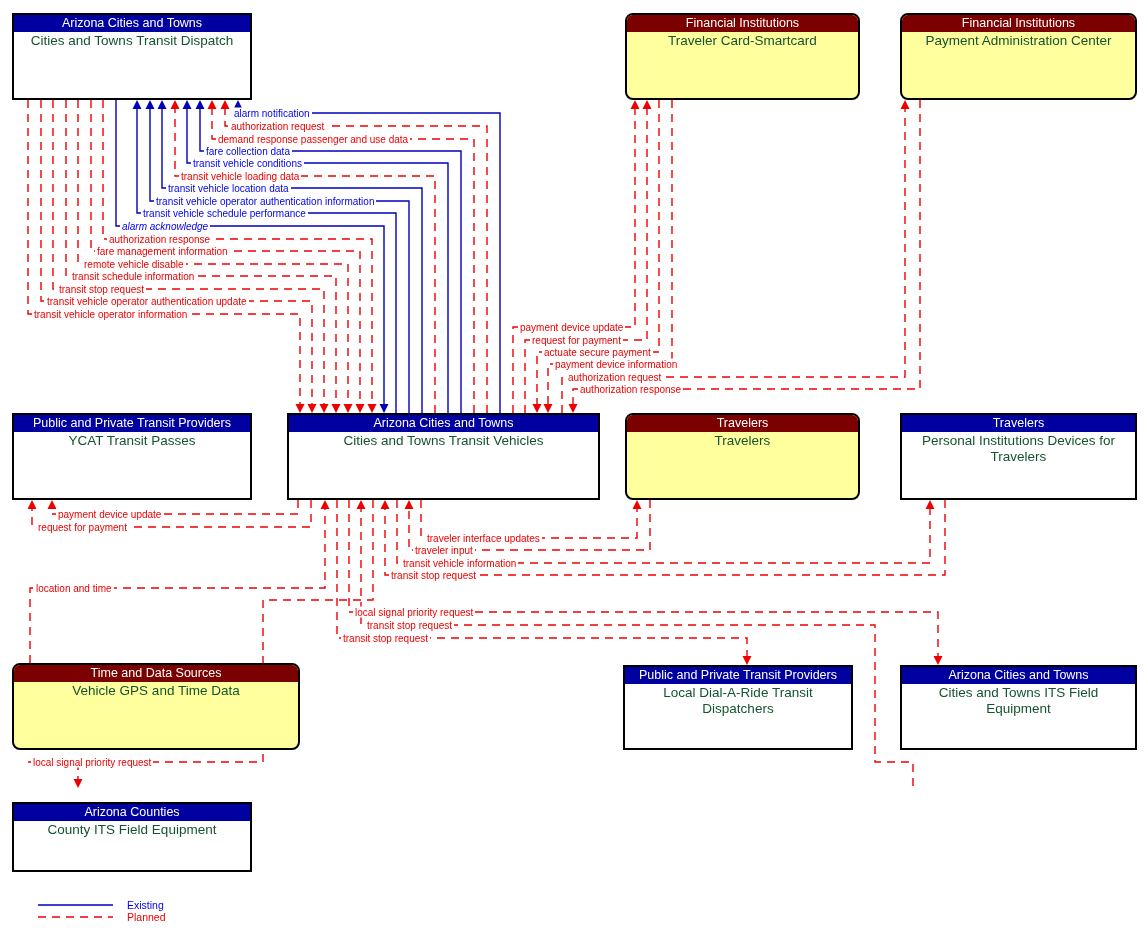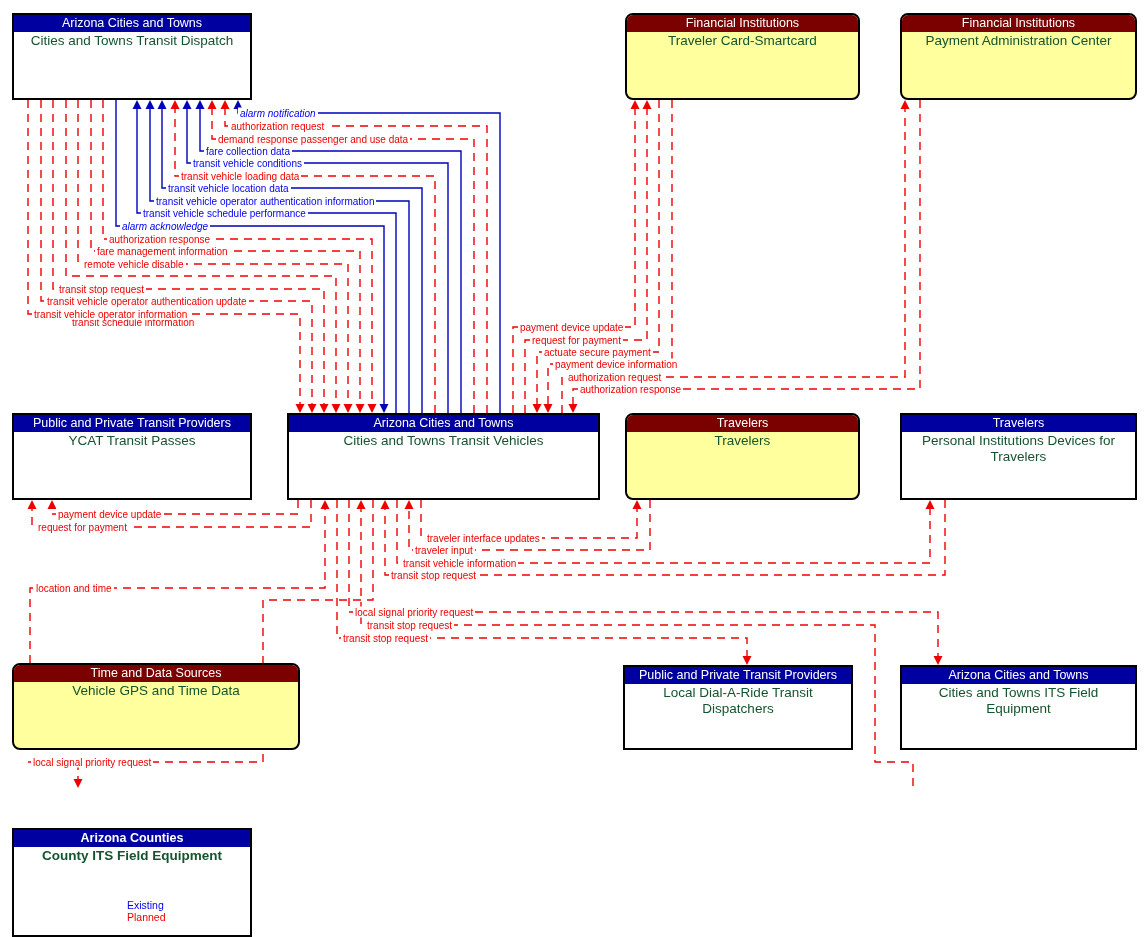--- a/index.html
+++ b/index.html
@@ -141,39 +141,39 @@
   <div class="bdy">Vehicle GPS and Time Data</div>
 </div>
 <div class="box" style="left:623px;top:665px;width:230px;height:85px;">
   <div class="hdr blue">Public and Private Transit Providers</div>
   <div class="bdy">Local Dial-A-Ride Transit Dispatchers</div>
 </div>
 <div class="box" style="left:900px;top:665px;width:237px;height:85px;">
   <div class="hdr blue">Arizona Cities and Towns</div>
   <div class="bdy">Cities and Towns ITS Field Equipment</div>
 </div>
-<div class="box" style="left:12px;top:828px;width:240px;height:109px;font-weight:bold;">
+<div class="box" style="left:12px;top:802px;width:240px;height:70px;">
   <div class="hdr blue">Arizona Counties</div>
   <div class="bdy">County ITS Field Equipment</div>
 </div>
 
-<span class="fl ex" style="left:238px;top:113px;font-style:italic;">alarm notification</span>
+<span class="fl ex" style="left:232px;top:113px;">alarm notification</span>
 <span class="fl pl" style="left:229px;top:126px;">authorization request</span>
 <span class="fl pl" style="left:216px;top:139px;">demand response passenger and use data</span>
 <span class="fl ex" style="left:204px;top:151px;">fare collection data</span>
 <span class="fl ex" style="left:191px;top:163px;">transit vehicle conditions</span>
 <span class="fl pl" style="left:179px;top:176px;">transit vehicle loading data</span>
 <span class="fl ex" style="left:166px;top:188px;">transit vehicle location data</span>
 <span class="fl ex" style="left:154px;top:201px;">transit vehicle operator authentication information</span>
 <span class="fl ex" style="left:141px;top:213px;">transit vehicle schedule performance</span>
 <span class="fl ex" style="left:120px;top:226px;font-style:italic;">alarm acknowledge</span>
 <span class="fl pl" style="left:107px;top:239px;">authorization response</span>
 <span class="fl pl" style="left:95px;top:251px;">fare management information</span>
 <span class="fl pl" style="left:82px;top:264px;">remote vehicle disable</span>
-<span class="fl pl" style="left:70px;top:276px;margin-top:46px;">transit schedule information</span>
+<span class="fl pl" style="left:70px;top:276px;">transit schedule information</span>
 <span class="fl pl" style="left:57px;top:289px;">transit stop request</span>
 <span class="fl pl" style="left:45px;top:301px;">transit vehicle operator authentication update</span>
 <span class="fl pl" style="left:32px;top:314px;">transit vehicle operator information</span>
 <span class="fl pl" style="left:518px;top:327px;">payment device update</span>
 <span class="fl pl" style="left:530px;top:340px;">request for payment</span>
 <span class="fl pl" style="left:542px;top:352px;">actuate secure payment</span>
 <span class="fl pl" style="left:553px;top:364px;">payment device information</span>
 <span class="fl pl" style="left:566px;top:377px;">authorization request</span>
 <span class="fl pl" style="left:578px;top:389px;">authorization response</span>
 <span class="fl pl" style="left:56px;top:514px;">payment device update</span>

